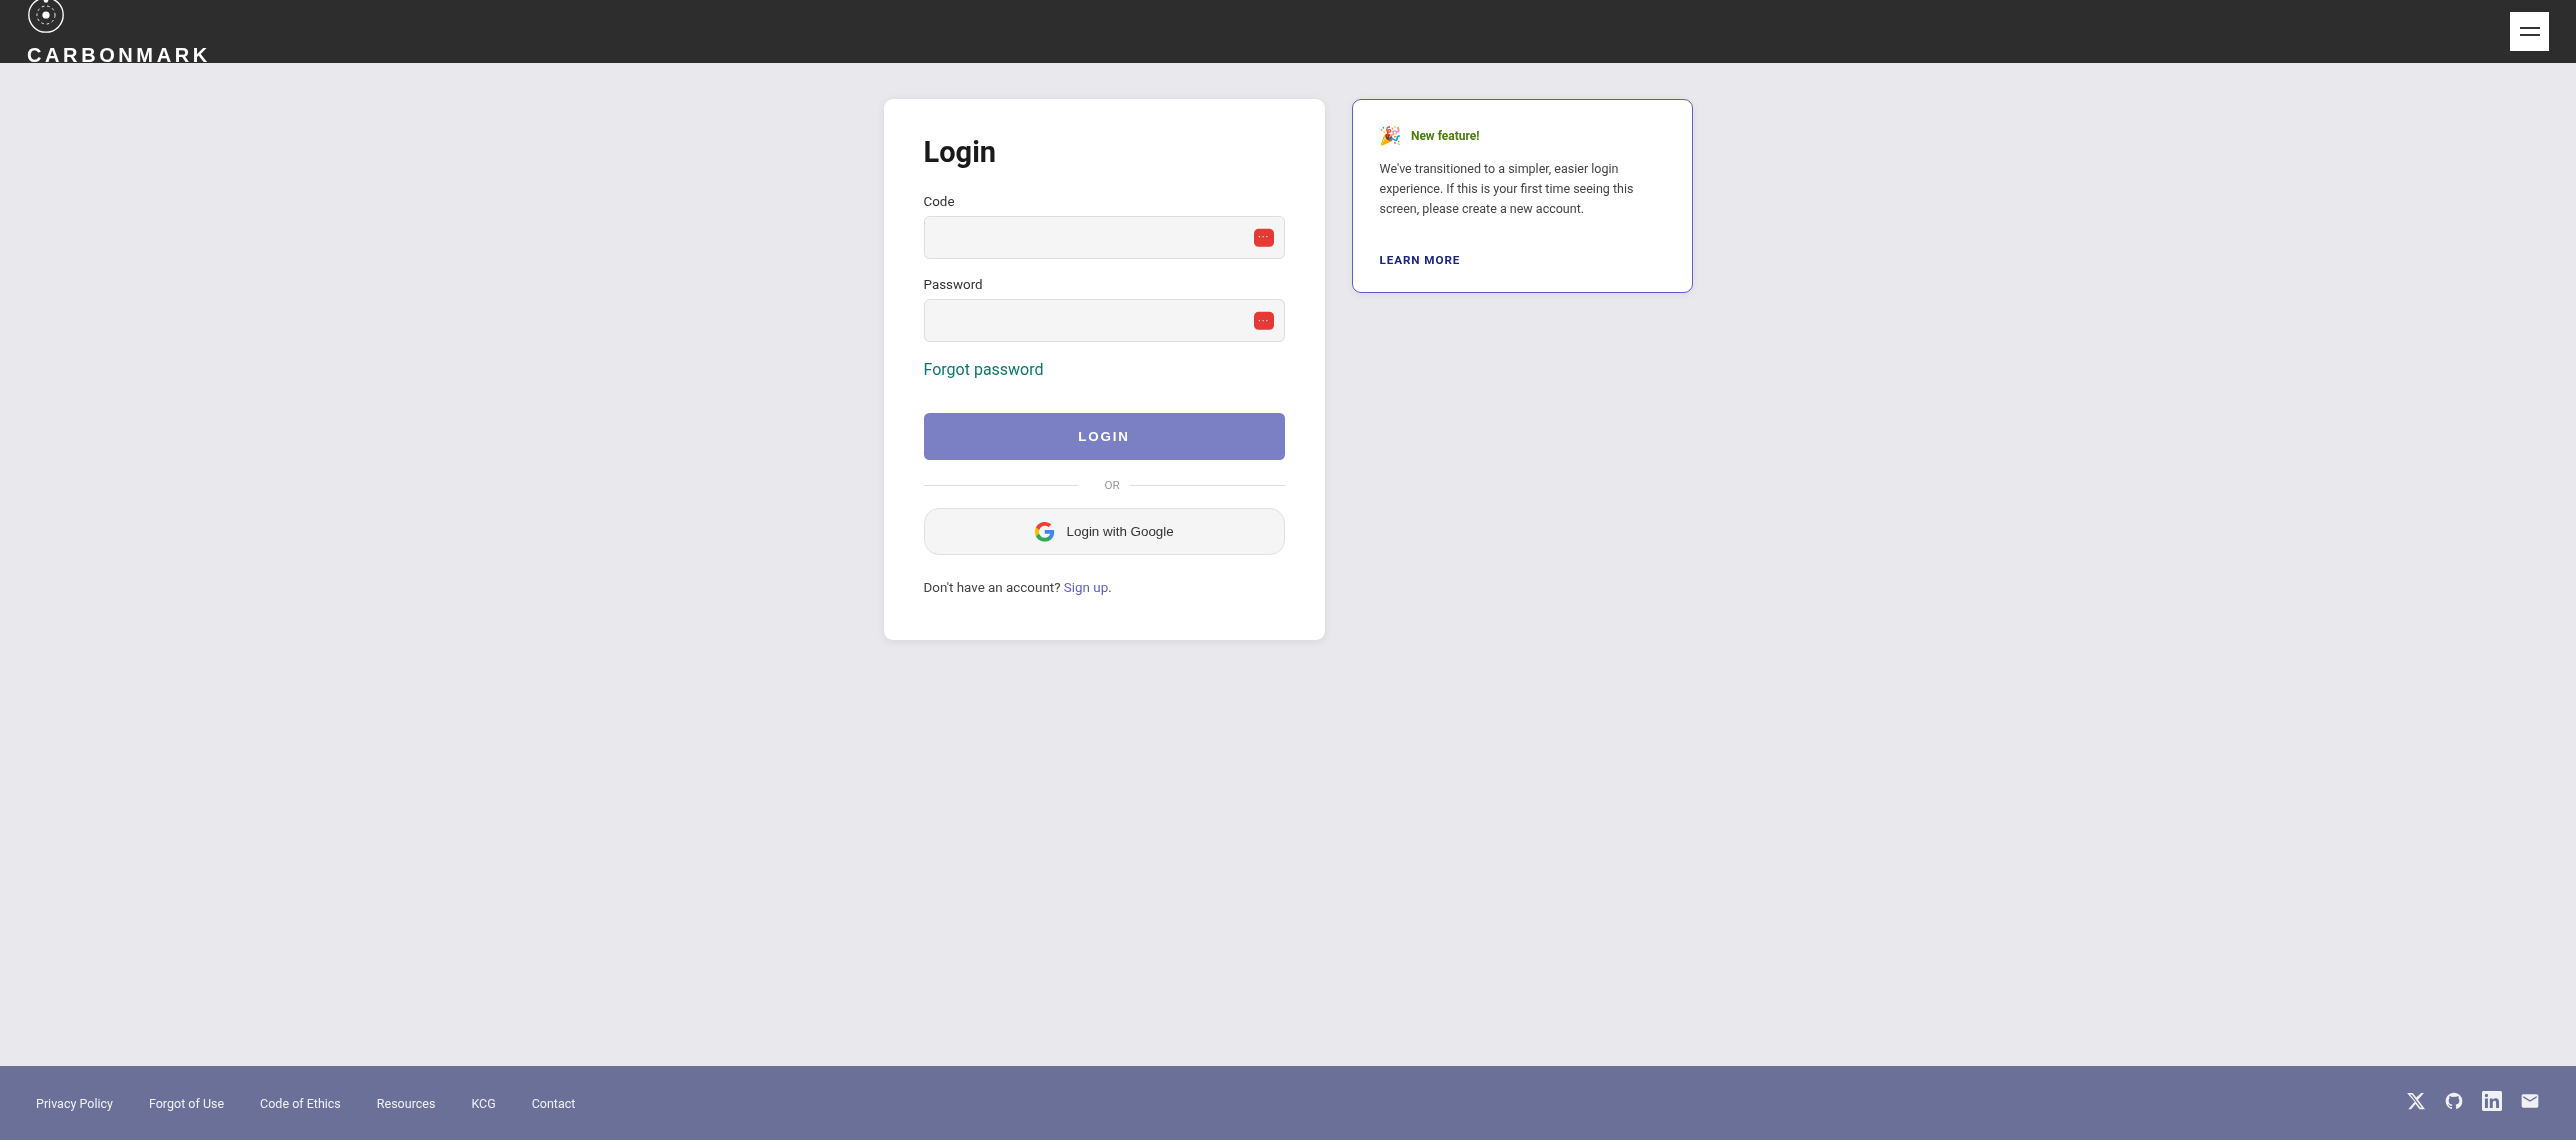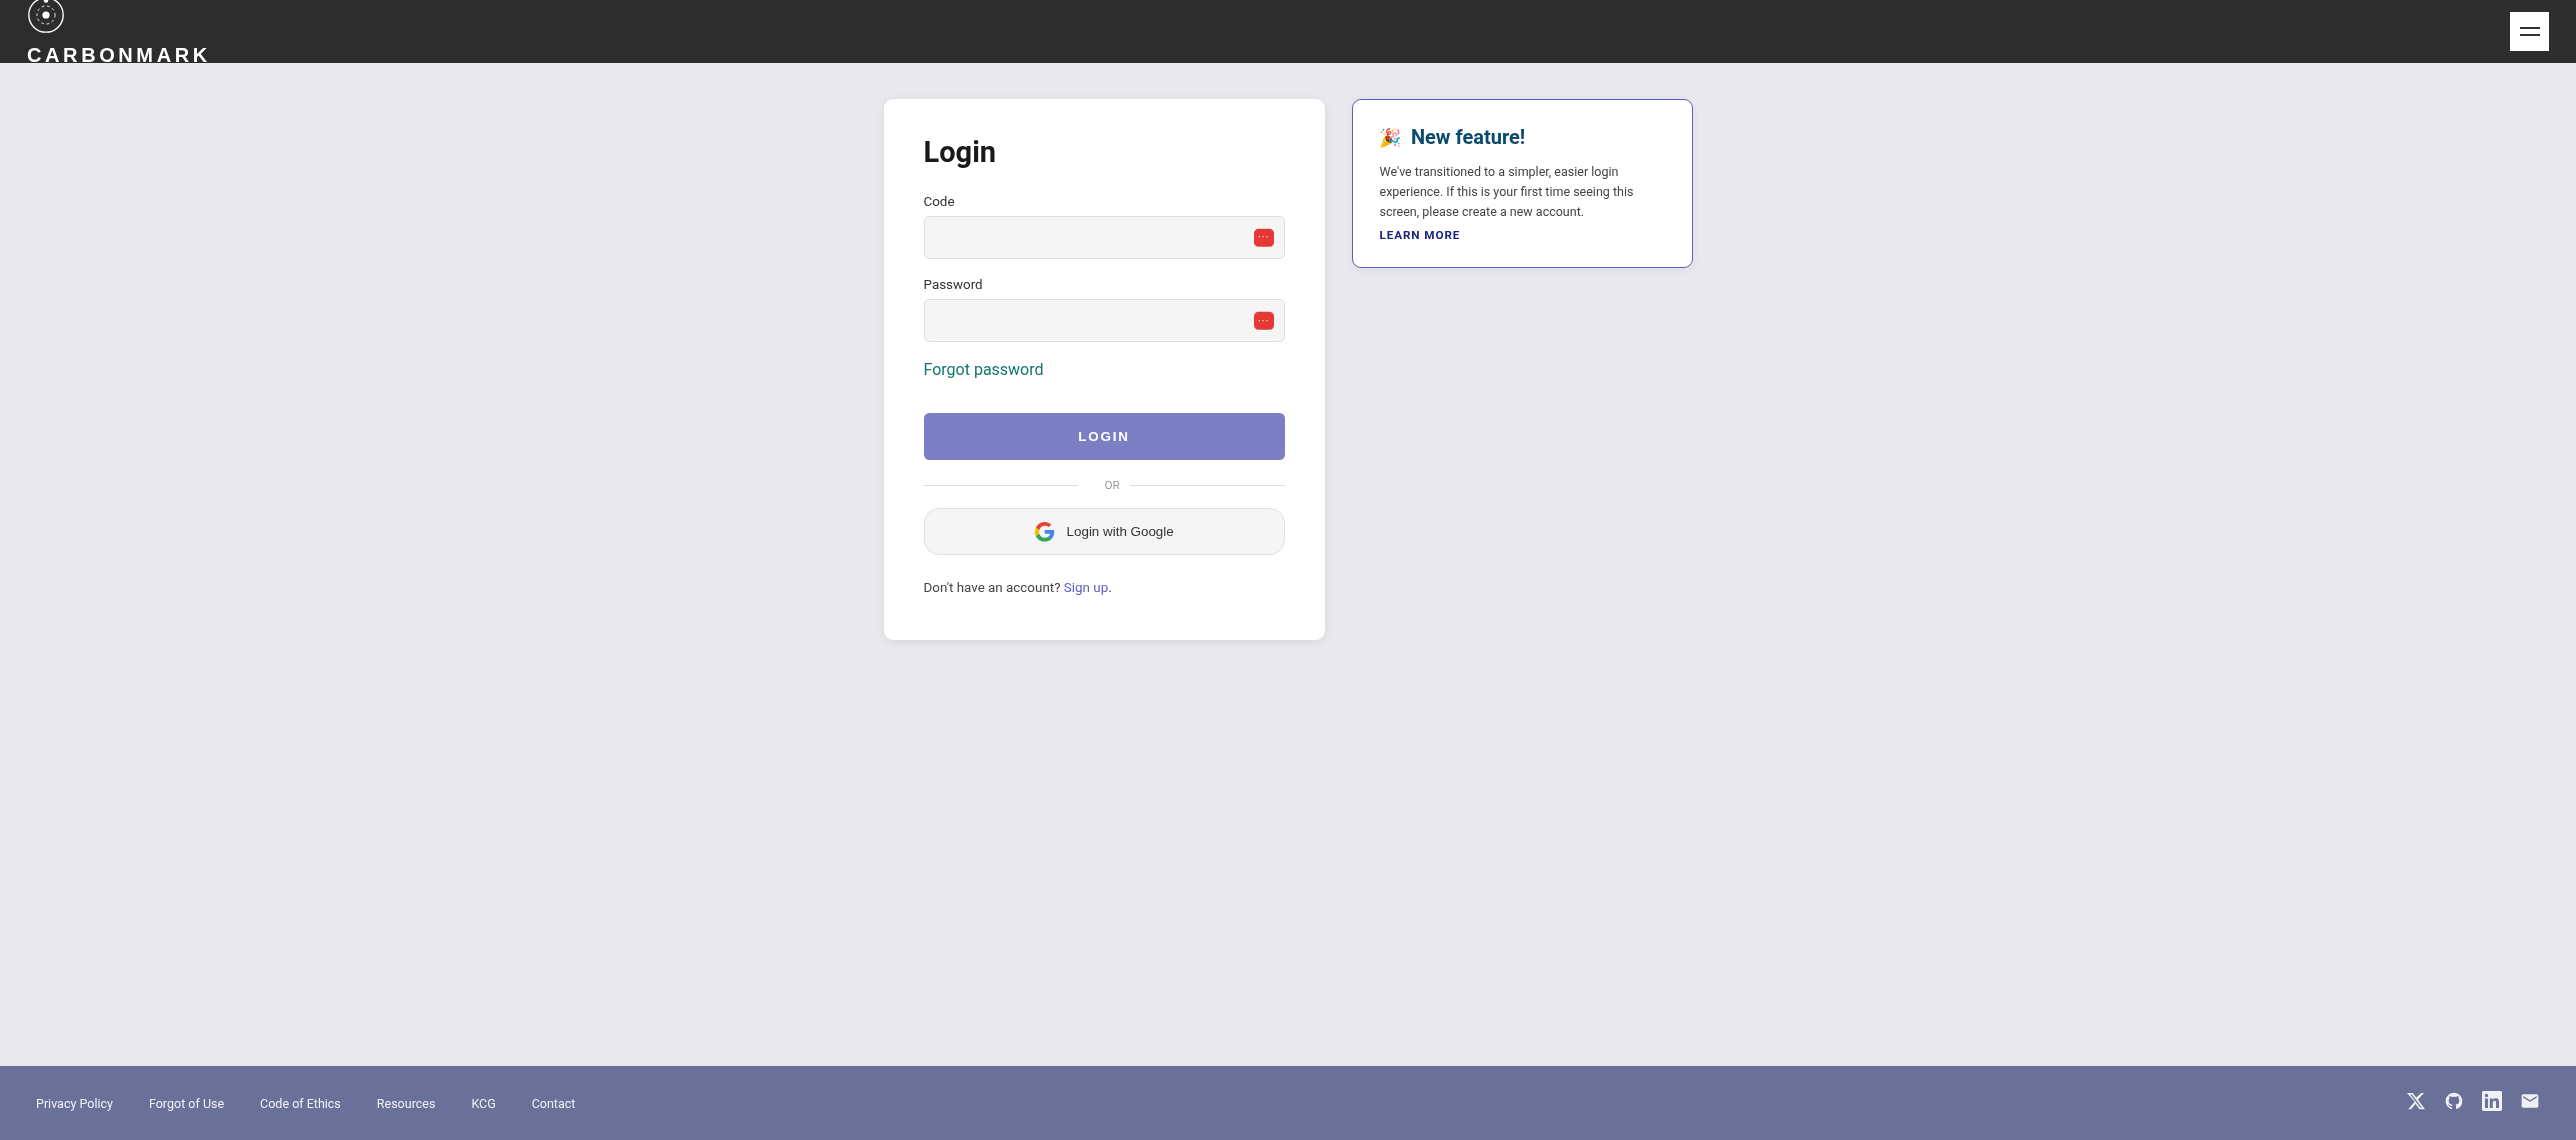--- a/index.html
+++ b/index.html
@@ -206,29 +206,29 @@
     .feature-header {
       display: flex;
       align-items: center;
       gap: 9px;
       margin-bottom: 12.5px;
     }
     .feature-emoji {
       font-size: 18px;
     }
     .feature-title {
-      font-size: 20px;
+      font-size: 12px;
       font-weight: 700;
-      color: #0c4a6e;
+      color: #4d7c0f;
     }
     .feature-desc {
       font-size: 12.5px;
       color: #444;
       line-height: 1.6;
-      margin-bottom: 4px;
+      margin-bottom: 32px;
     }
     .learn-more-link {
       color: #1a237e;
       font-size: 11.7px;
       font-weight: 700;
       letter-spacing: 0.9px;
       text-decoration: none;
       text-transform: uppercase;
     }
 

